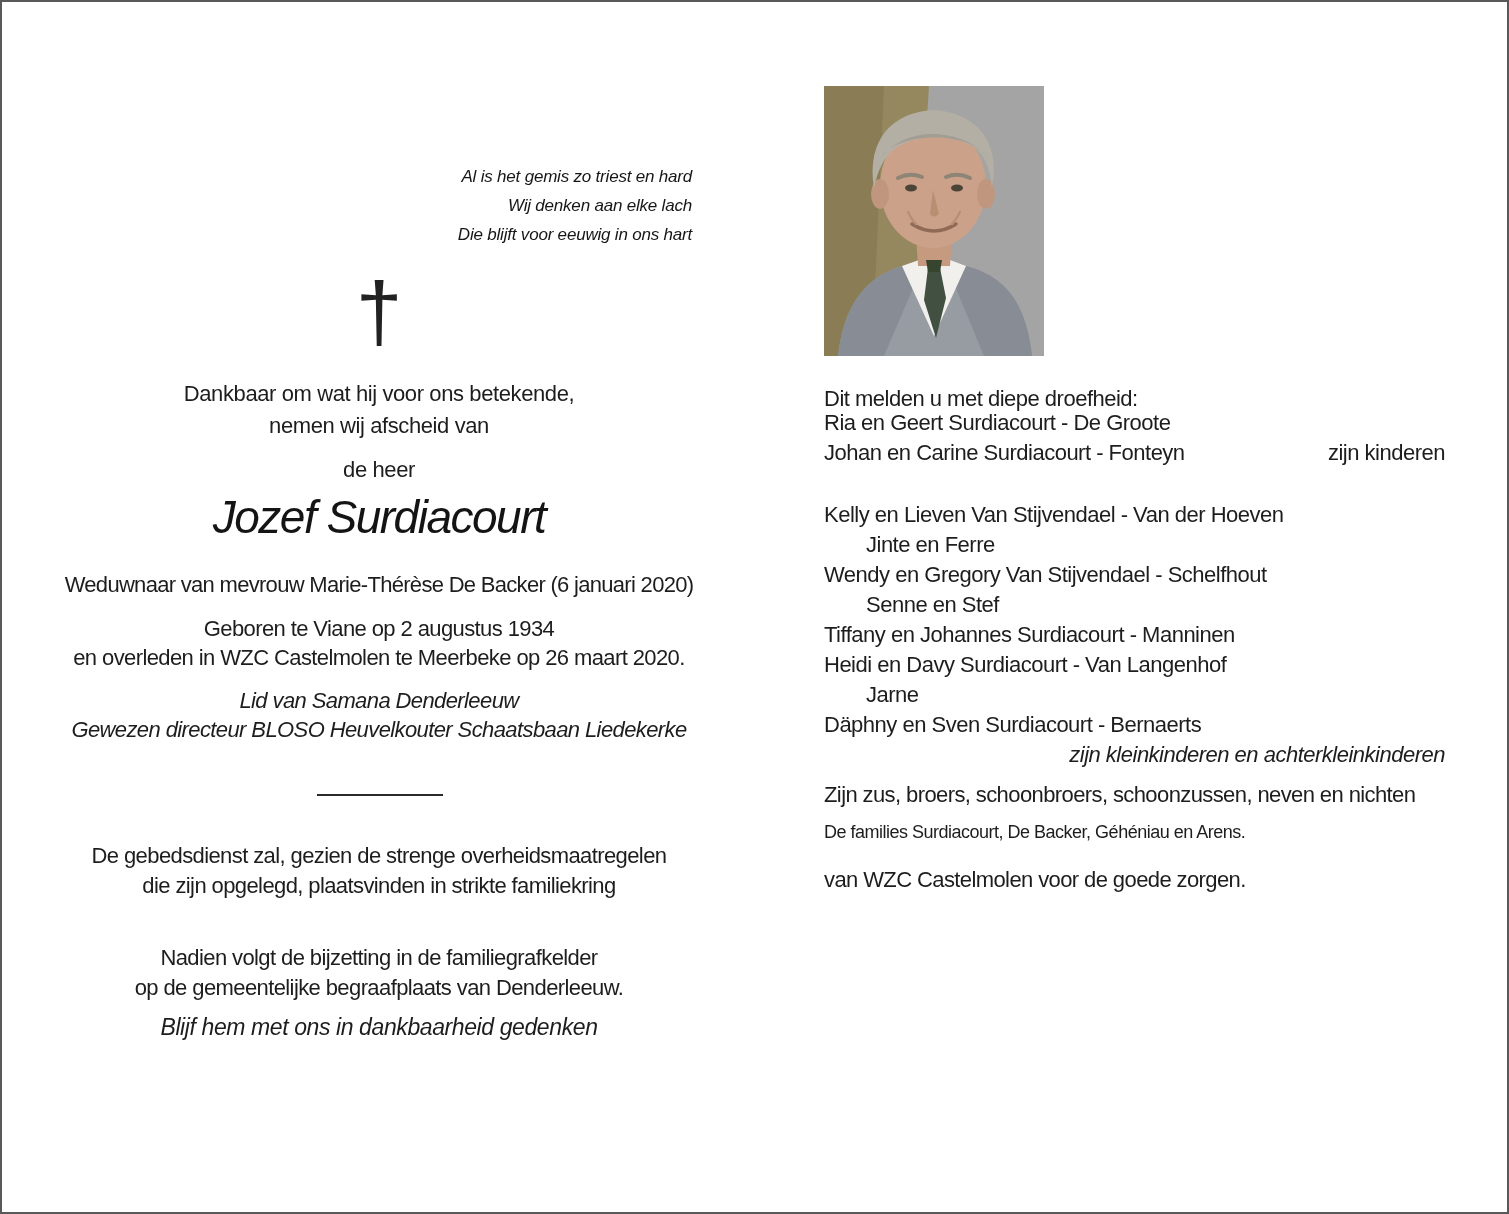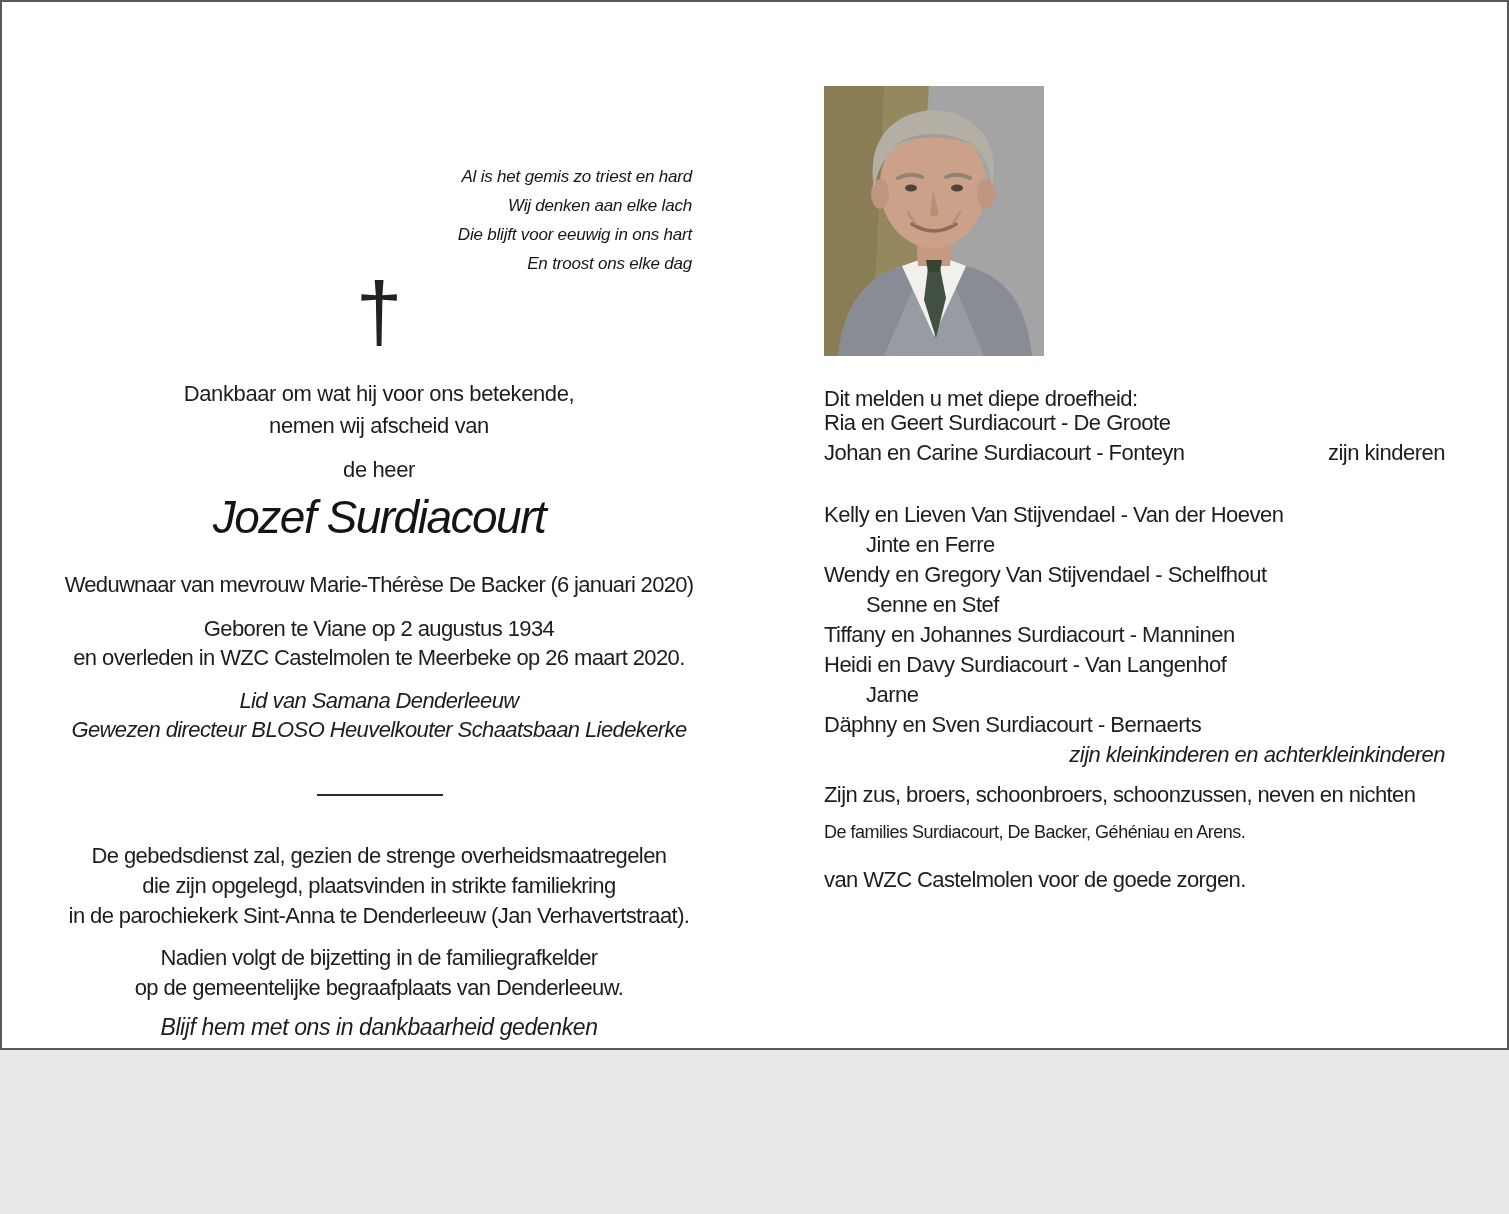--- a/index.html
+++ b/index.html
@@ -3,21 +3,21 @@
 <meta charset="utf-8">
 <style>
   html, body {
     margin: 0;
     padding: 0;
     background: #e8e8e8;
   }
   .page {
     position: relative;
     width: 1509px;
-    height: 1050px;
+    height: 1214px;
     background: #ffffff;
     border: 2px solid #595959;
     box-sizing: border-box;
     font-family: "Liberation Sans", sans-serif;
     color: #1d1d1d;
     overflow: hidden;
   }
   .blk { position: absolute; }
 
   
@@ -166,21 +166,20 @@
 </style>
 </head>
 <body>
 
 <div class="page">
 
   <div class="blk left-col poem">
     <div class="line">Al is het gemis zo triest en hard</div>
     <div class="line">Wij denken aan elke lach</div>
     <div class="line">Die blijft voor eeuwig in ons hart</div>
-    <div class="line">En troost ons elke dag</div>
   </div>
 
   <div class="blk left-col cross">†</div>
 
   <div class="blk left-col intro">
     <div class="line">Dankbaar om wat hij voor ons betekende,</div>
     <div class="line">nemen wij afscheid van</div>
   </div>
 
   <div class="blk left-col salutation">de heer</div>
@@ -197,21 +196,20 @@
   <div class="blk left-col roles">
     <div class="line">Lid van Samana Denderleeuw</div>
     <div class="line">Gewezen directeur BLOSO Heuvelkouter Schaatsbaan Liedekerke</div>
   </div>
 
   <div class="blk divider"></div>
 
   <div class="blk left-col service">
     <div>De gebedsdienst zal, gezien de strenge overheidsmaatregelen</div>
     <div>die zijn opgelegd, plaatsvinden in strikte familiekring</div>
-    <div>in de parochiekerk Sint-Anna te Denderleeuw (Jan Verhavertstraat).</div>
   </div>
 
   <div class="blk left-col burial">
     <div>Nadien volgt de bijzetting in de familiegrafkelder</div>
     <div>op de gemeentelijke begraafplaats van Denderleeuw.</div>
   </div>
 
   <div class="blk left-col closing">Blijf hem met ons in dankbaarheid gedenken</div>
 
   <div class="blk photo-frame">

